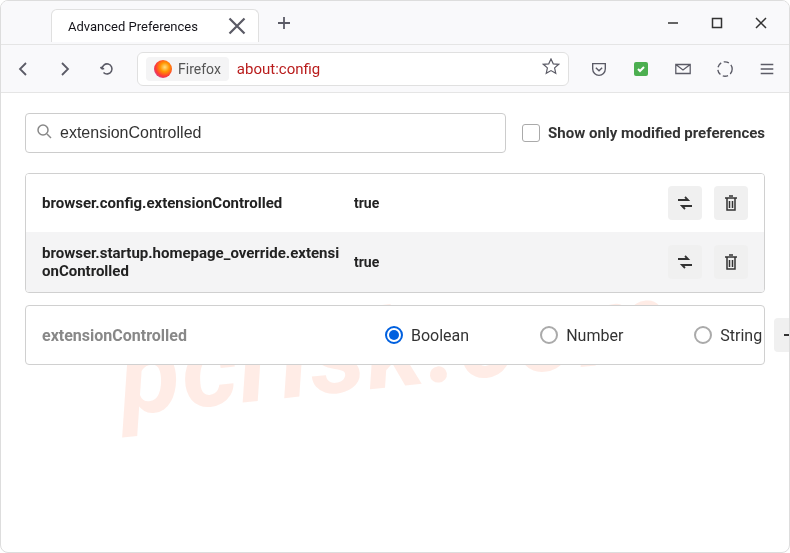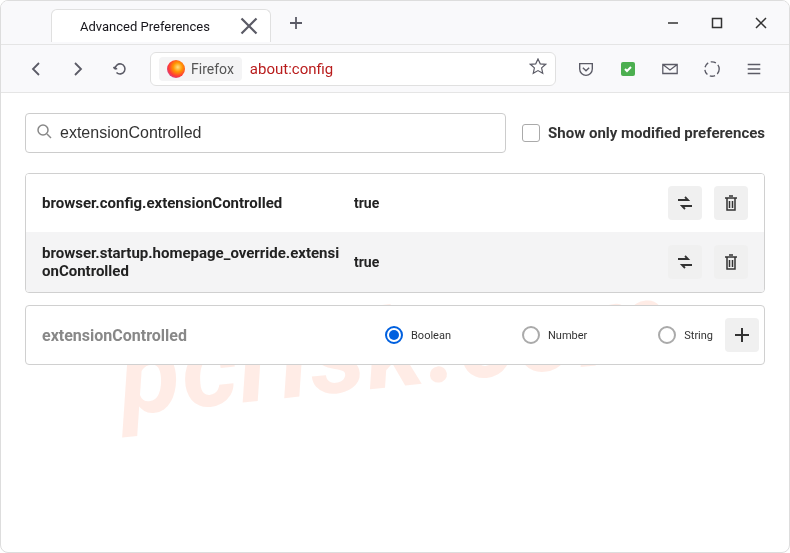--- a/index.html
+++ b/index.html
@@ -27,21 +27,21 @@
       display: flex;
       align-items: center;
       padding: 0 0 0 50px;
       border-bottom: 1px solid #e5e5e5;
     }
     .tab {
       background: #fff;
       border: 1px solid #e0e0e0;
       border-bottom: none;
       border-radius: 6px 6px 0 0;
-      padding: 7px 12px 7px 28px;
+      padding: 7px 12px 7px 16px;
       display: flex;
       align-items: center;
       gap: 30px;
       font-size: 13px;
       color: #15141a;
       margin-top: 6px;
       min-width: 190px;
     }
     .tab-close {
       width: 18px;
@@ -77,21 +77,21 @@
       justify-content: center;
       color: #333;
       cursor: pointer;
     }
     .win-ctrl svg { width: 12px; height: 12px; }
     .toolbar {
       height: 48px;
       background: #f9f9fb;
       display: flex;
       align-items: center;
-      padding: 0 17px;
+      padding: 0 4px;
       gap: 6px;
       border-bottom: 1px solid #e5e5e5;
     }
     .nav-btn {
       width: 36px;
       height: 36px;
       display: flex;
       align-items: center;
       justify-content: center;
       color: #5b5b66;
@@ -268,21 +268,21 @@
     }
     .radio-group {
       display: flex;
       gap: 40px;
       align-items: center;
     }
     .radio-item {
       display: flex;
       align-items: center;
       gap: 8px;
-      font-size: 11px;
+      font-size: 16px;
       color: #333;
       cursor: pointer;
       padding-left: 31px;
     }
     .radio {
       width: 18px;
       height: 18px;
       border: 2px solid #aaa;
       border-radius: 50%;
       display: flex;

